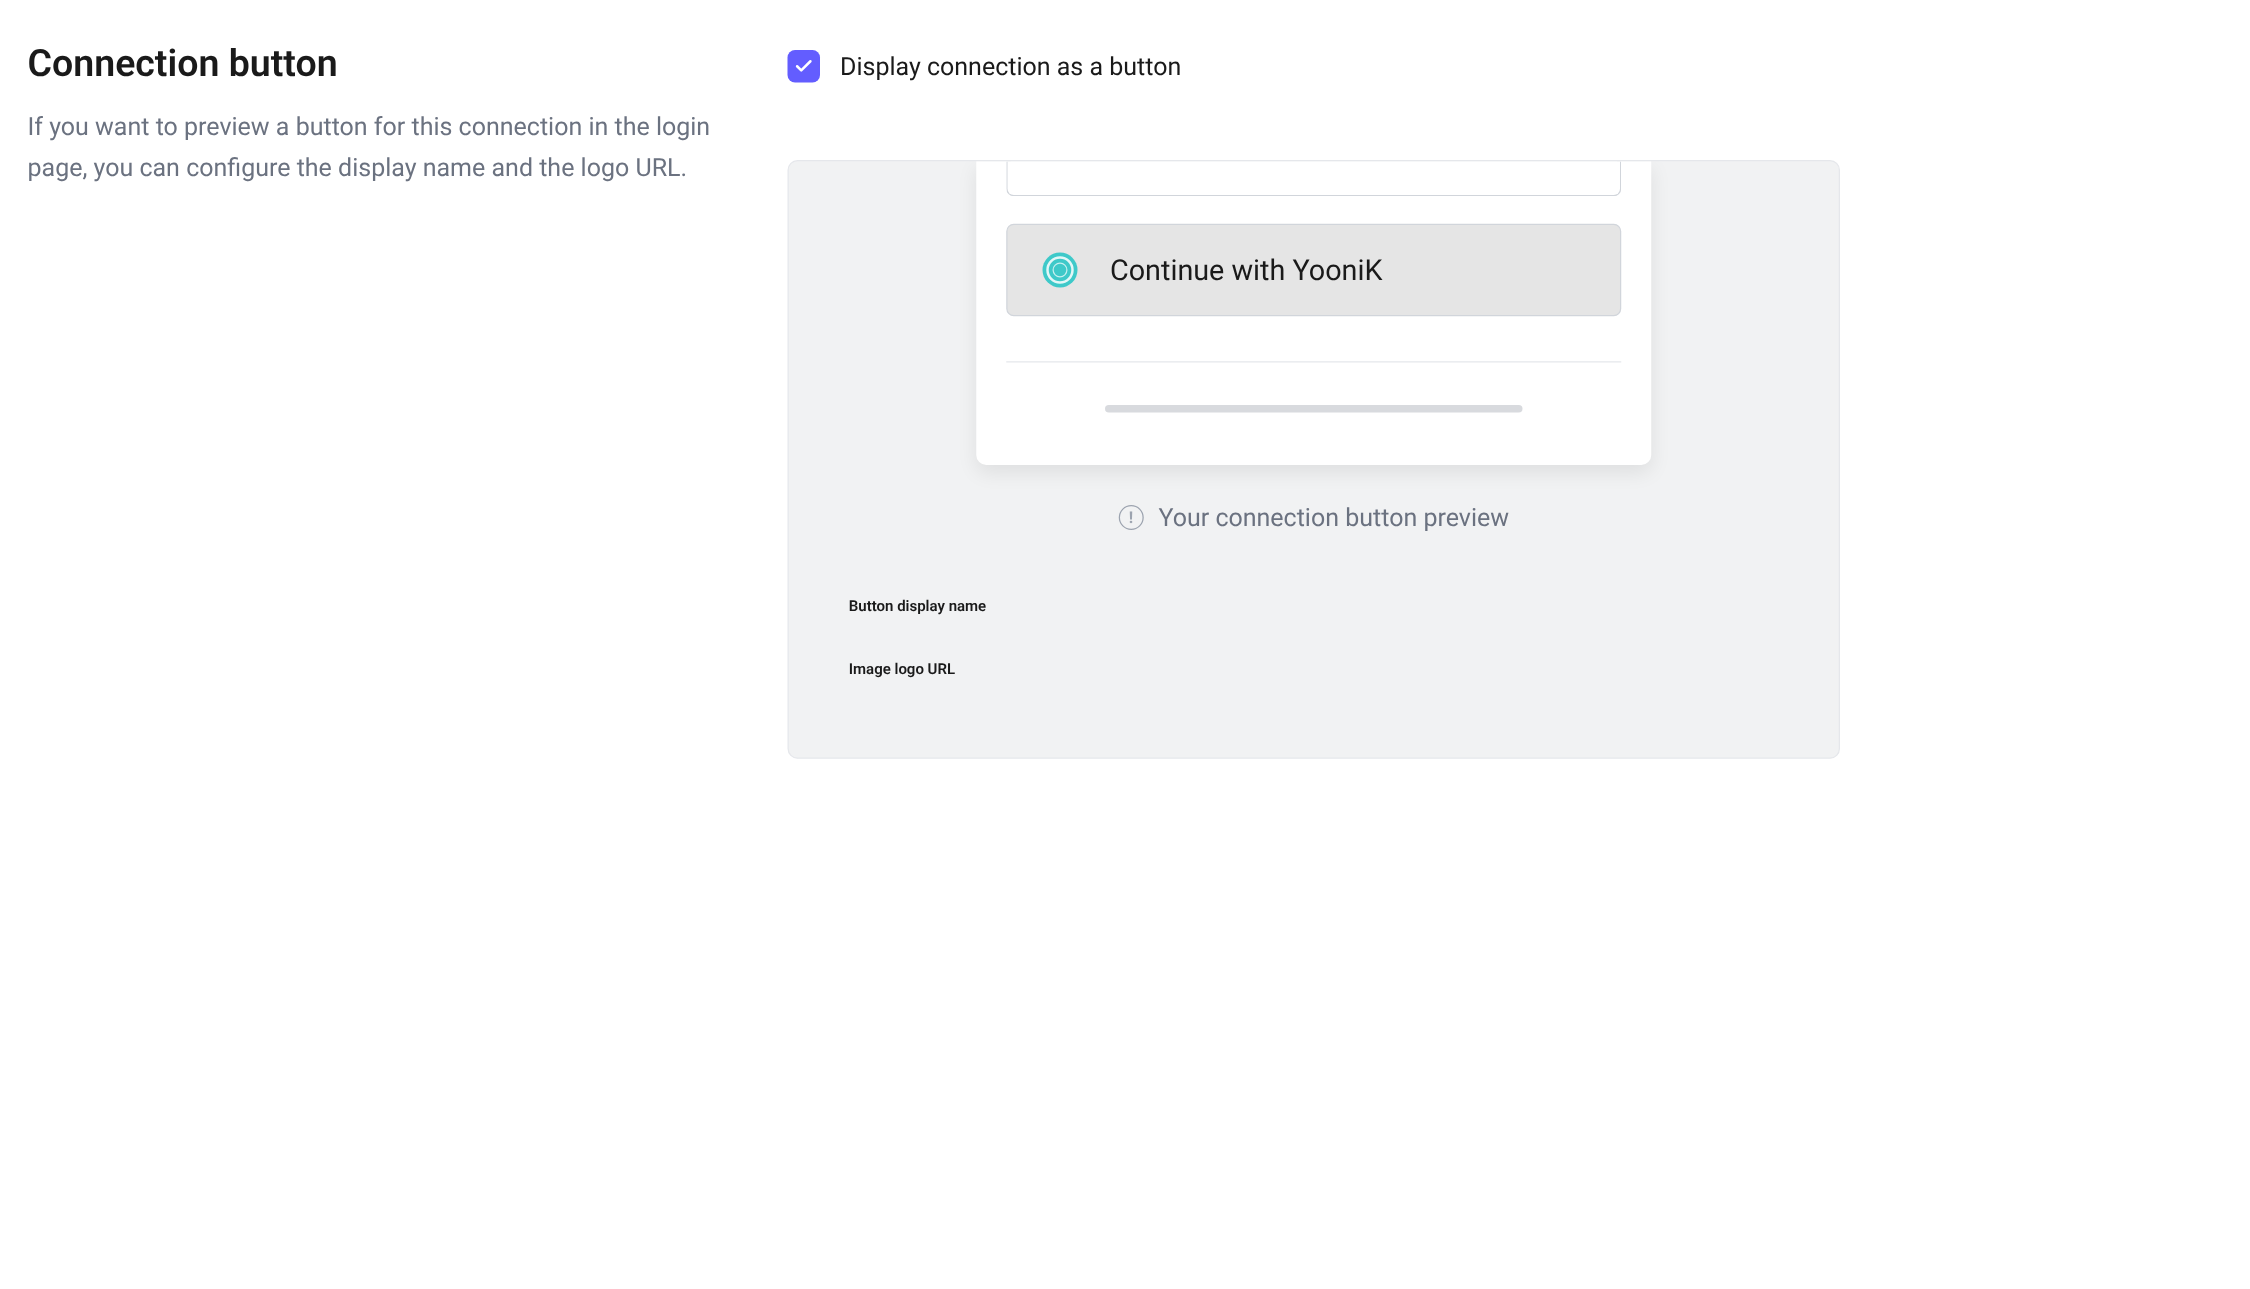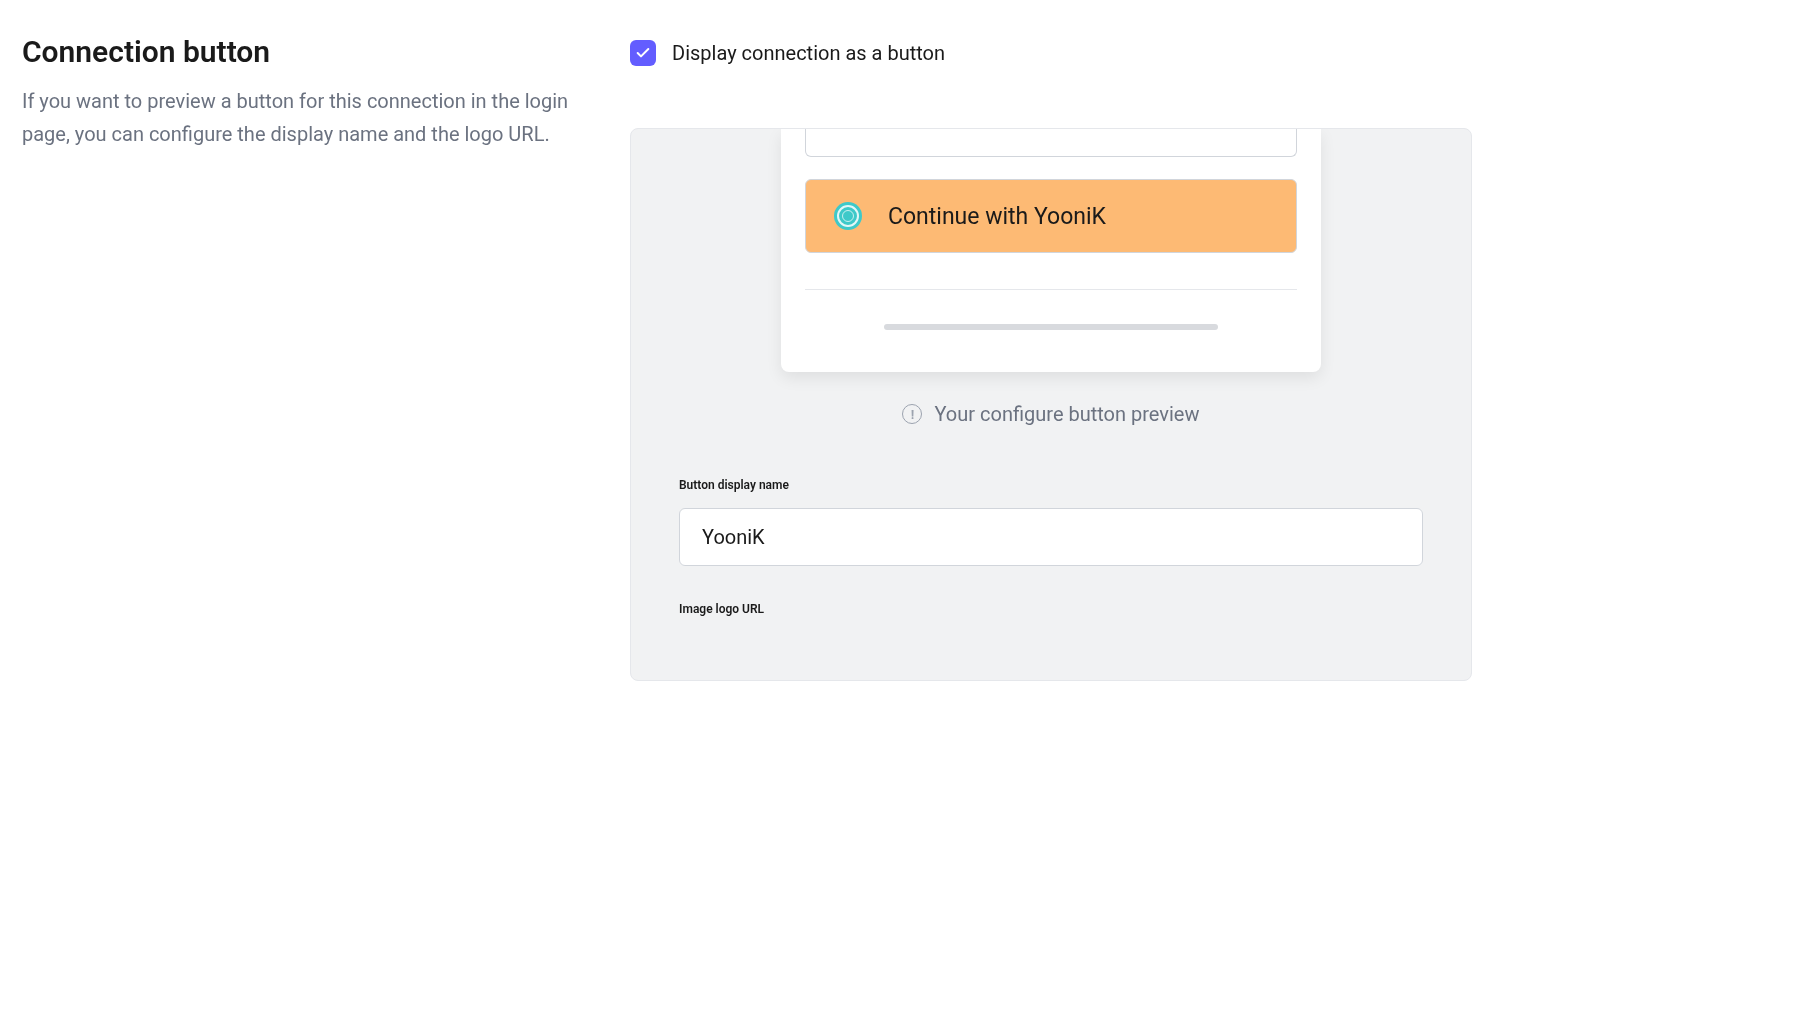--- a/index.html
+++ b/index.html
@@ -92,21 +92,21 @@
       margin-bottom: 22px;
     }
     .continue-button {
       border: 1px solid #d1d5db;
       border-radius: 6px;
       padding: 22px 28px;
       display: flex;
       align-items: center;
       gap: 26px;
       cursor: pointer;
-      background: #fdba74;
+      background: #e5e5e5;
       text-align: center;
     }
     .logo-icon {
       width: 28px;
       height: 28px;
       border-radius: 50%;
       background: #3ec9c9;
       display: flex;
       align-items: center;
       justify-content: center;
@@ -225,26 +225,25 @@
           <span class="logo-icon"></span>
           <span class="continue-text">Continue with YooniK</span>
         </div>
         <div class="preview-divider">
           <div class="preview-bar"></div>
         </div>
       </div>
 
       <div class="preview-caption">
         <span class="info-icon">!</span>
-        <span>Your configure button preview</span>
+        <span>Your connection button preview</span>
       </div>
 
       <div class="field-group">
         <label class="field-label">Button display name</label>
-        <input type="text" class="text-input" value="YooniK" style="">
       </div>
 
       <div class="field-group">
         <label class="field-label">Image logo URL</label>
       </div>
     </div>
   </div>
 </div>
 
 </body></html>

